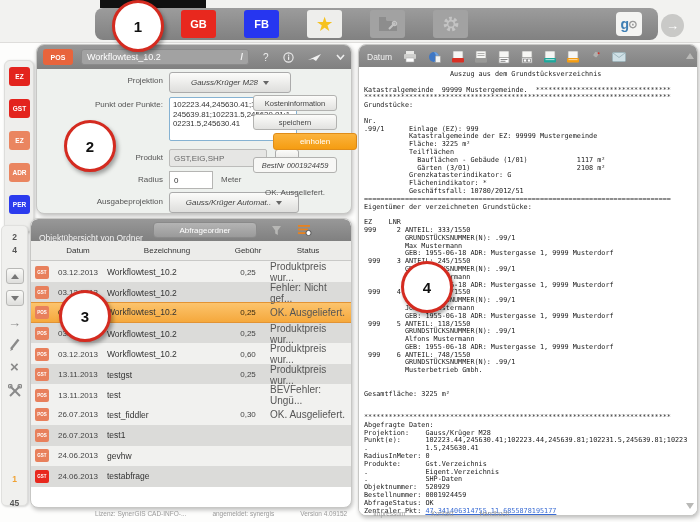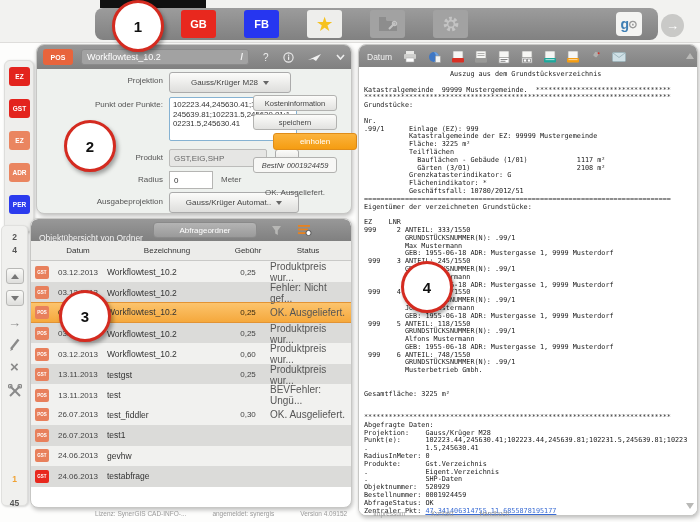--- a/index.html
+++ b/index.html
@@ -44,21 +44,21 @@
   #wf-panel { left:36px; top:44px; width:316px; height:170px; background:#eef1ee; }
   .pos-badge { margin-left:6px; width:30px; height:16px; background:#e8643c; border-radius:3px; color:#fff;
                font-size:7px; font-weight:bold; display:flex; align-items:center; justify-content:center; }
   .name-field { margin-left:8px; width:168px; height:16px; background:#a2a2a2; border:1px solid #8b8b8b;
                 border-radius:3px; color:#fff; font-size:9px; display:flex; align-items:center; padding:0 5px; }
   .name-field .pencil { margin-left:auto; font-weight:bold; color:#f5f5f5; }
   .hicon { color:#ededed; font-size:10px; margin-left:14px; cursor:pointer; }
   .flabel { position:absolute; width:126px; text-align:right; font-size:8px; color:#555; }
   .dropdown { position:absolute; height:21px; background:linear-gradient(#fcfcfa,#dededc); border:1px solid #ababab;
               border-radius:3px; font-size:8px; color:#444; display:flex; align-items:center;
-              justify-content:center; gap:5px; cursor:pointer; }
+              justify-content:center; gap:5px; cursor:pointer;font-style:italic; }
   .caret { width:0; height:0; border-left:3.5px solid transparent; border-right:3.5px solid transparent;
            border-top:4px solid #666; }
   .coordbox { position:absolute; left:132px; top:52px; width:128px; height:44px; background:#fff;
               border:1px solid #85b2d2; border-radius:2px; font-size:7.8px; color:#333; padding:2px 3px;
               word-break:break-all; line-height:9.5px; overflow:hidden; font-family:"Liberation Sans",sans-serif; }
   .ro-field { position:absolute; left:132px; top:104px; width:98px; height:18px; background:#e6e6e4;
               border:1px solid #bcbcba; border-radius:2px; font-size:8px; color:#666; display:flex;
               align-items:center; padding:0 4px; }
   .dots-btn { position:absolute; left:238px; top:104px; width:24px; height:18px; background:linear-gradient(#fbfbf9,#dcdcda);
               border:1px solid #ababab; border-radius:3px; font-size:8px; color:#555; display:flex;

